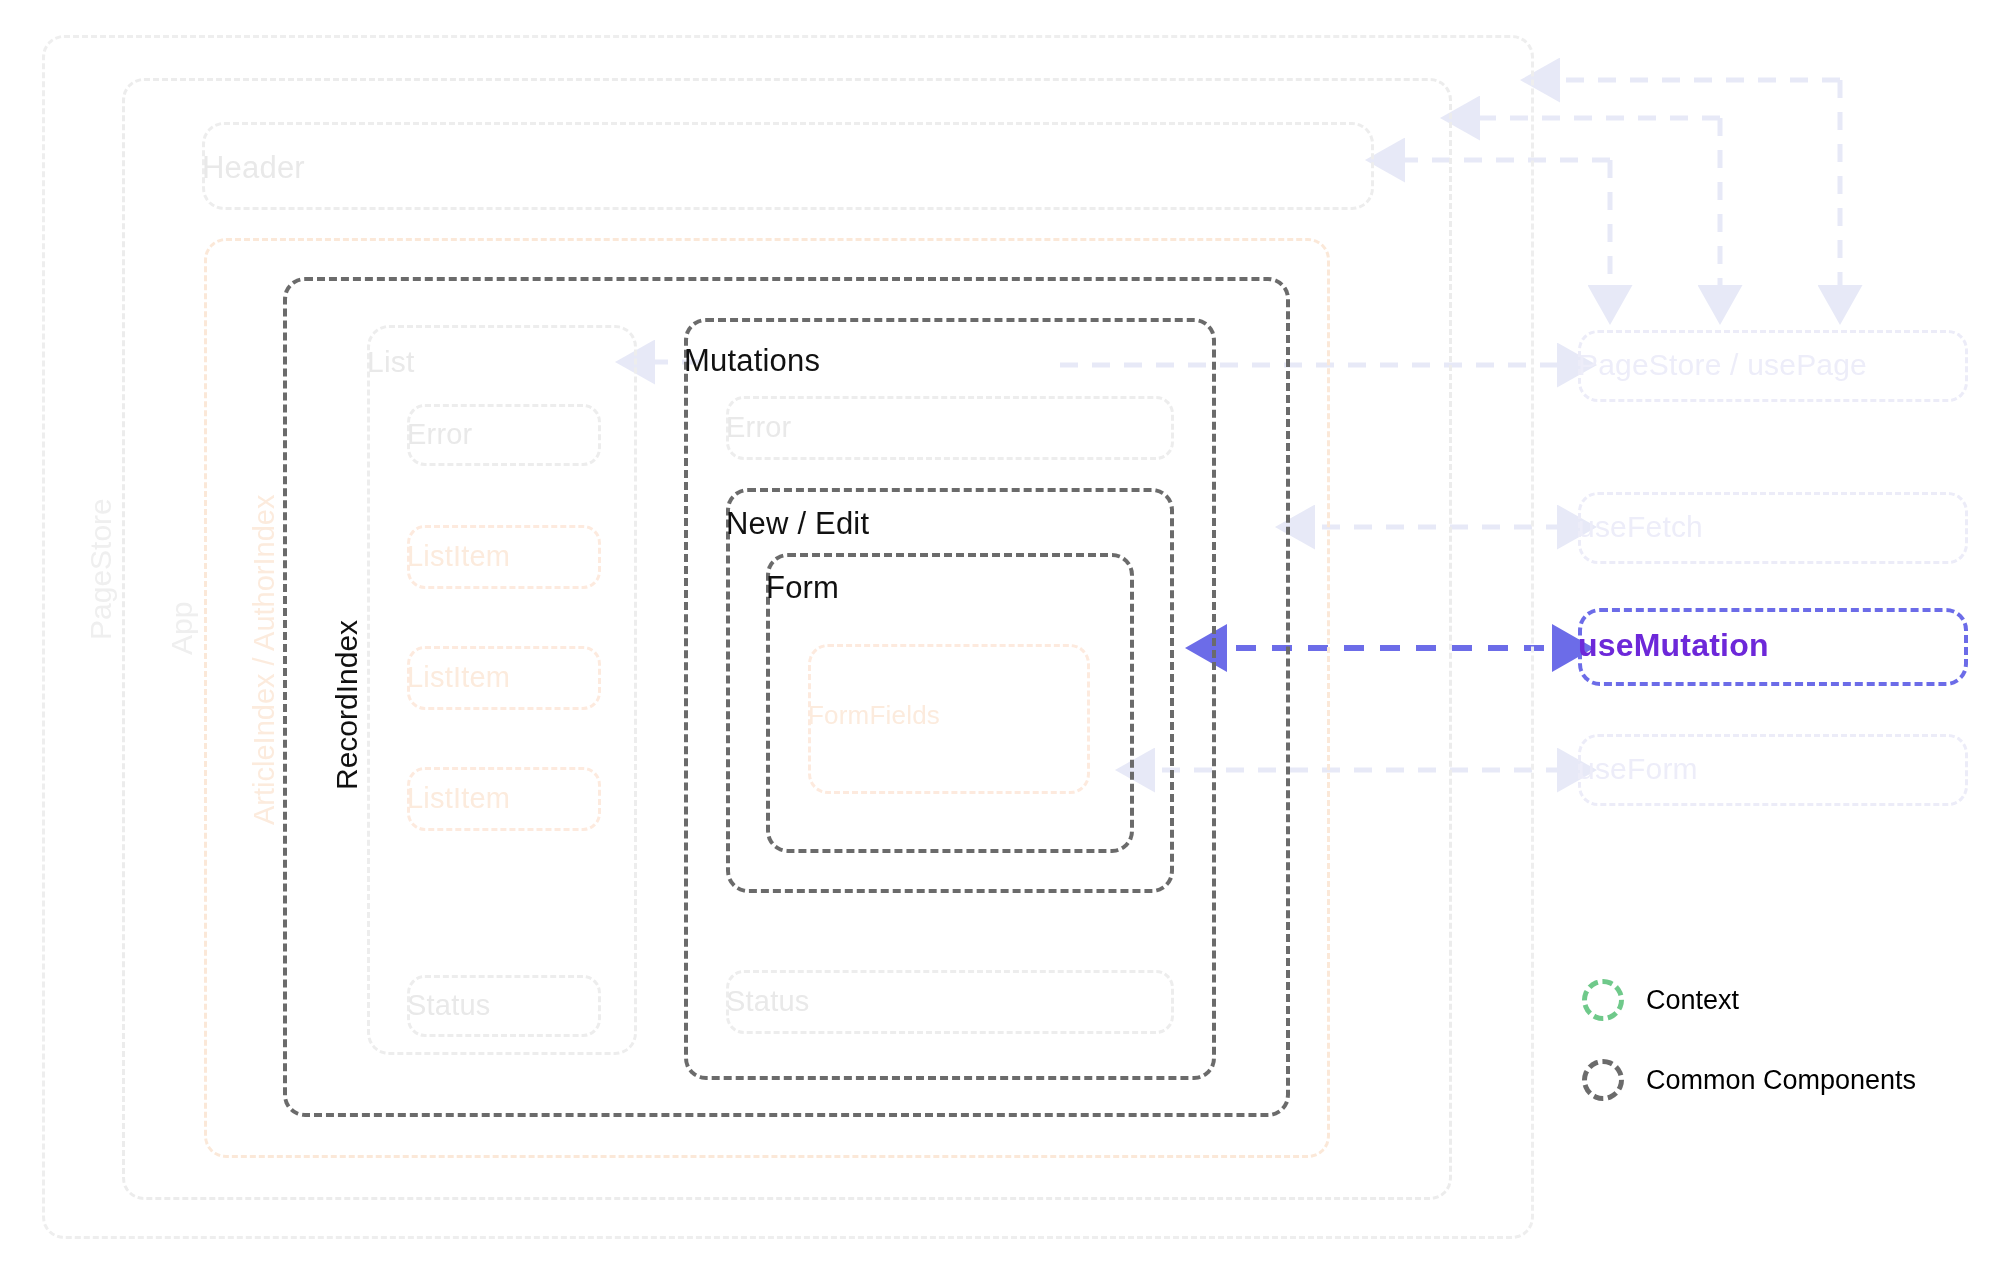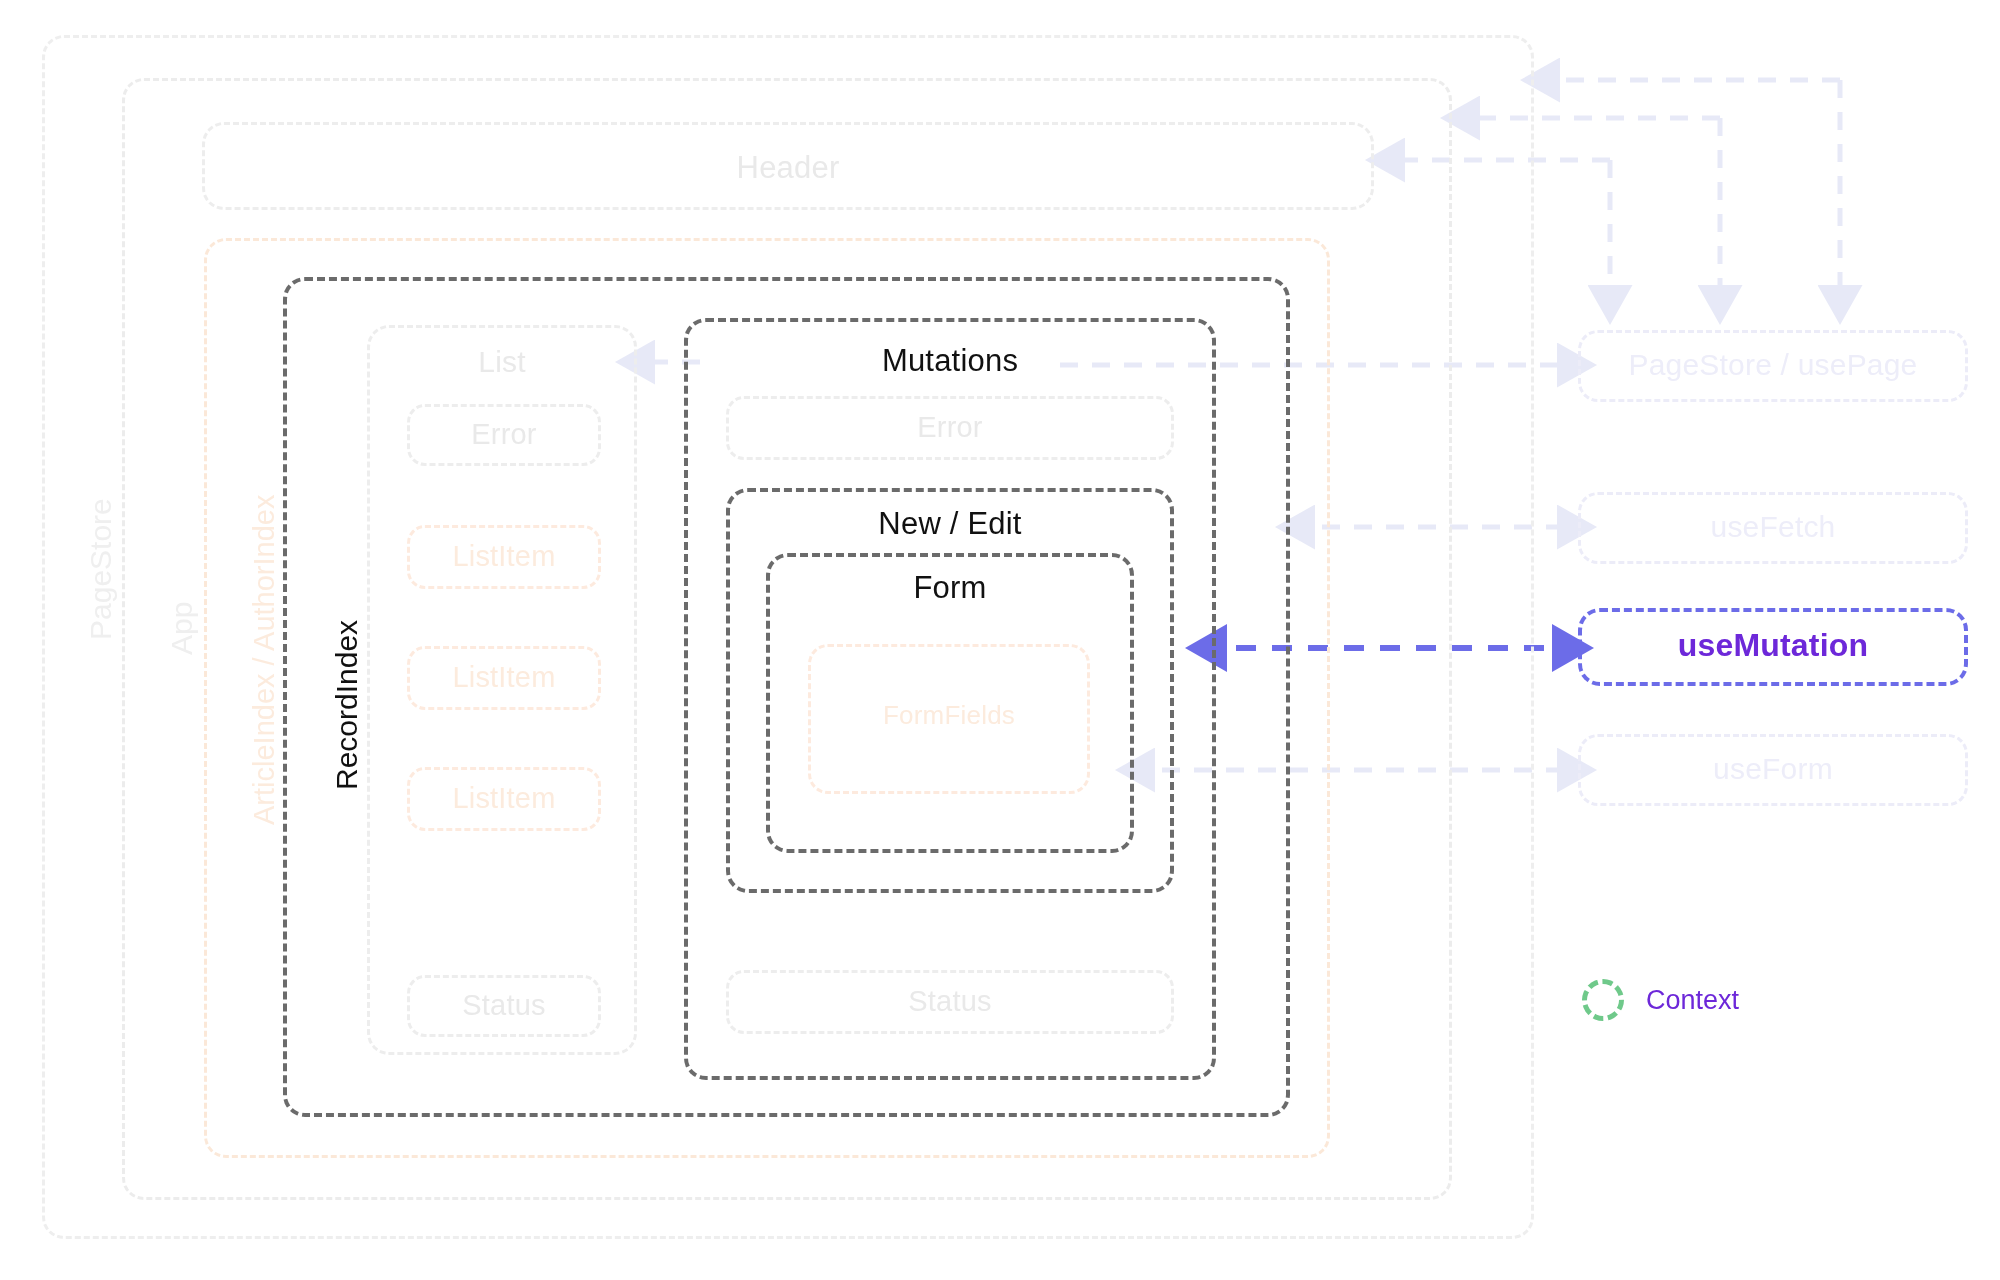--- a/index.html
+++ b/index.html
@@ -34,21 +34,21 @@
   .c-hook-strong  { border-width:4px; border-color:#6c6ce8; }
 
   
   .lbl{
     position:absolute;
     white-space:nowrap;
     font-weight:400;
     letter-spacing:.2px;
   }
   .lbl-center{
-    left:0;right:0;text-align:center;
+    left:0;right:0;text-align:left;
   }
   .t-faint-gray   { color:#e9e9e9; }
   .t-faint-gray2  { color:#efefef; }
   .t-faint-orange { color:#fcebdd; }
   .t-faint-hook   { color:#ededf9; }
   .t-dark         { color:#111111; }
   .t-hook-strong  { color:#6d28d9; font-weight:700; }
 
   
   .vlbl{
@@ -64,21 +64,21 @@
   
   .legend{position:absolute;left:1582px;top:960px;width:400px;}
   .legend-row{
     position:relative;height:80px;
     display:flex;align-items:center;gap:22px;
   }
   .legend-dot{
     width:42px;height:42px;border-radius:50%;
     border:5px dashed #888;box-sizing:border-box;flex:0 0 42px;
   }
-  .legend-text{font-size:27px;color:#6d28d9;white-space:nowrap;}
+  .legend-text{font-size:27px;color:#000000;white-space:nowrap;}
 </style>
 </head>
 <body>
 
 <div id="stage">
 
   <svg id="wires" viewBox="0 0 2000 1280" xmlns="http://www.w3.org/2000/svg">
     <defs>
       <marker id="ah-faint" markerWidth="9" markerHeight="9" refX="3" refY="4.5" orient="auto" markerUnits="strokeWidth">
         <path d="M0,0 L0,9 L8,4.5 z" fill="#e7e9f7"></path>
@@ -199,17 +199,21 @@
   <div class="lbl lbl-center t-faint-hook" style="left:1578px;width:390px;top:752px;font-size:30px;">useForm</div>
 
   <div class="legend">
 
     <div class="legend-row">
       <span class="legend-dot" style="border-color:#6fc98a;"></span>
       <span class="legend-text">Context</span>
     </div>
 
 
+    <div class="legend-row">
+      <span class="legend-dot" style="border-color:#6b6b6b;"></span>
+      <span class="legend-text">Common Components</span>
+    </div>
 
 
   </div>
 
 </div>
 
 </body></html>

